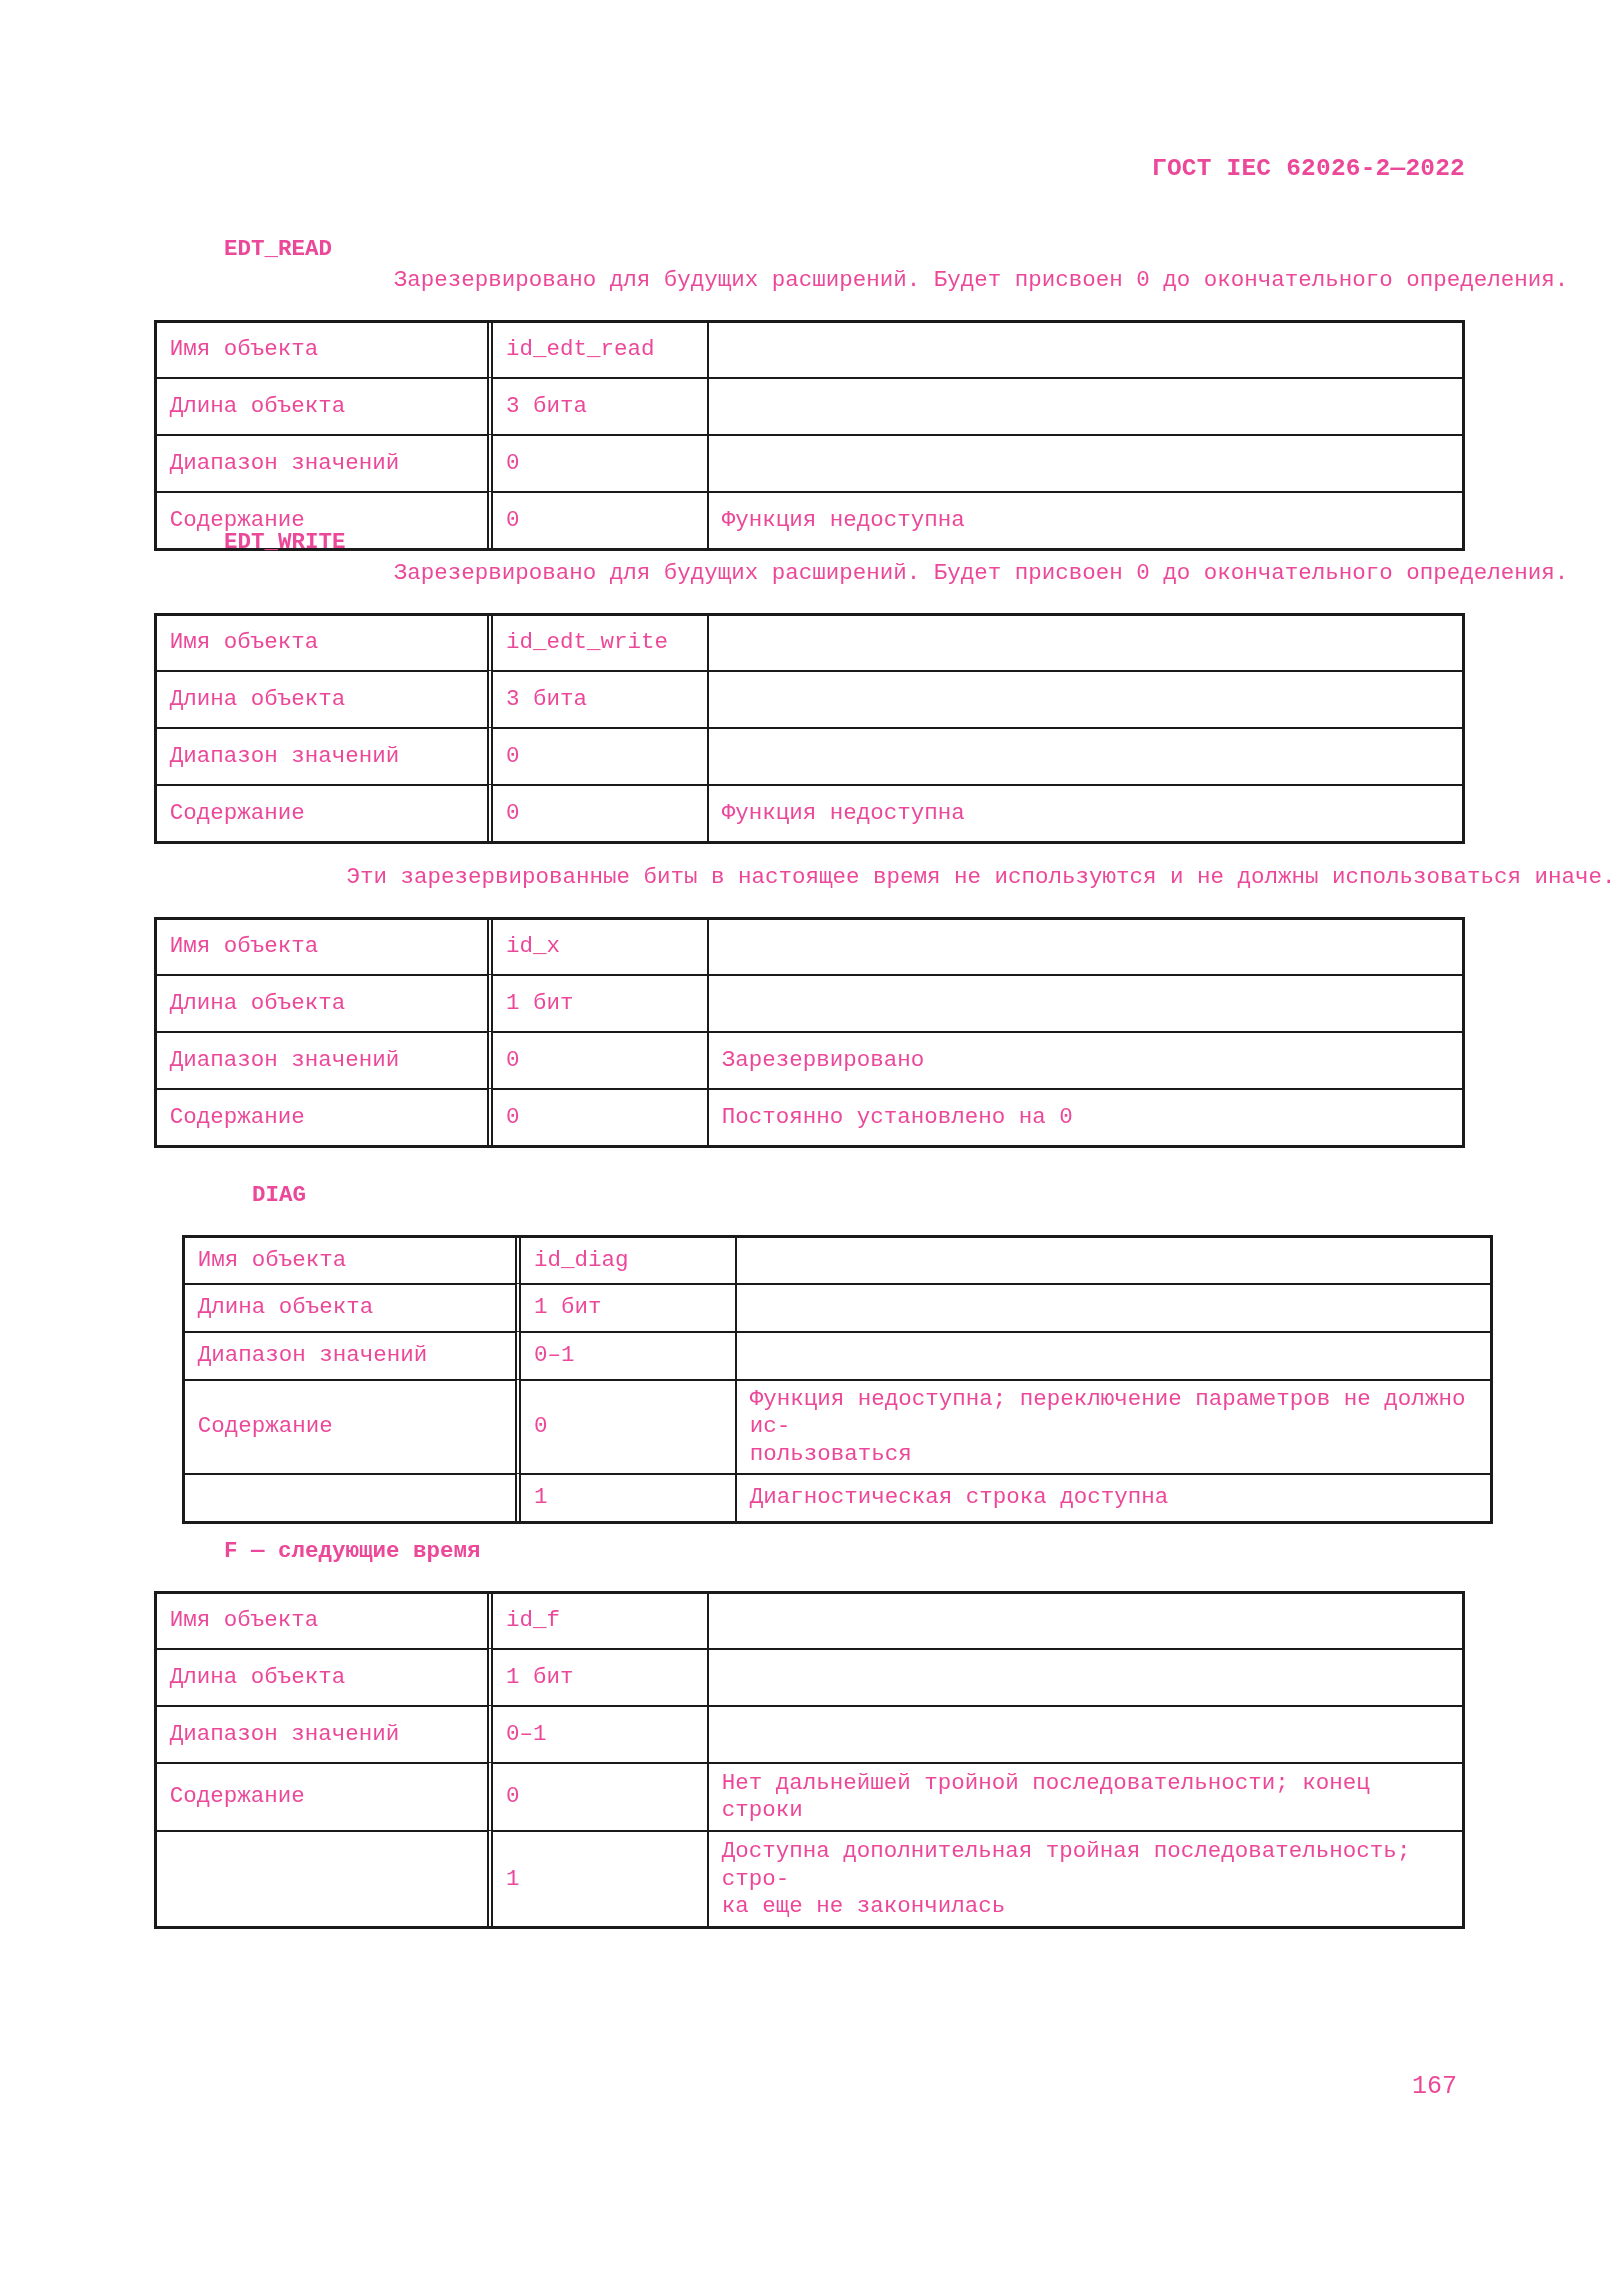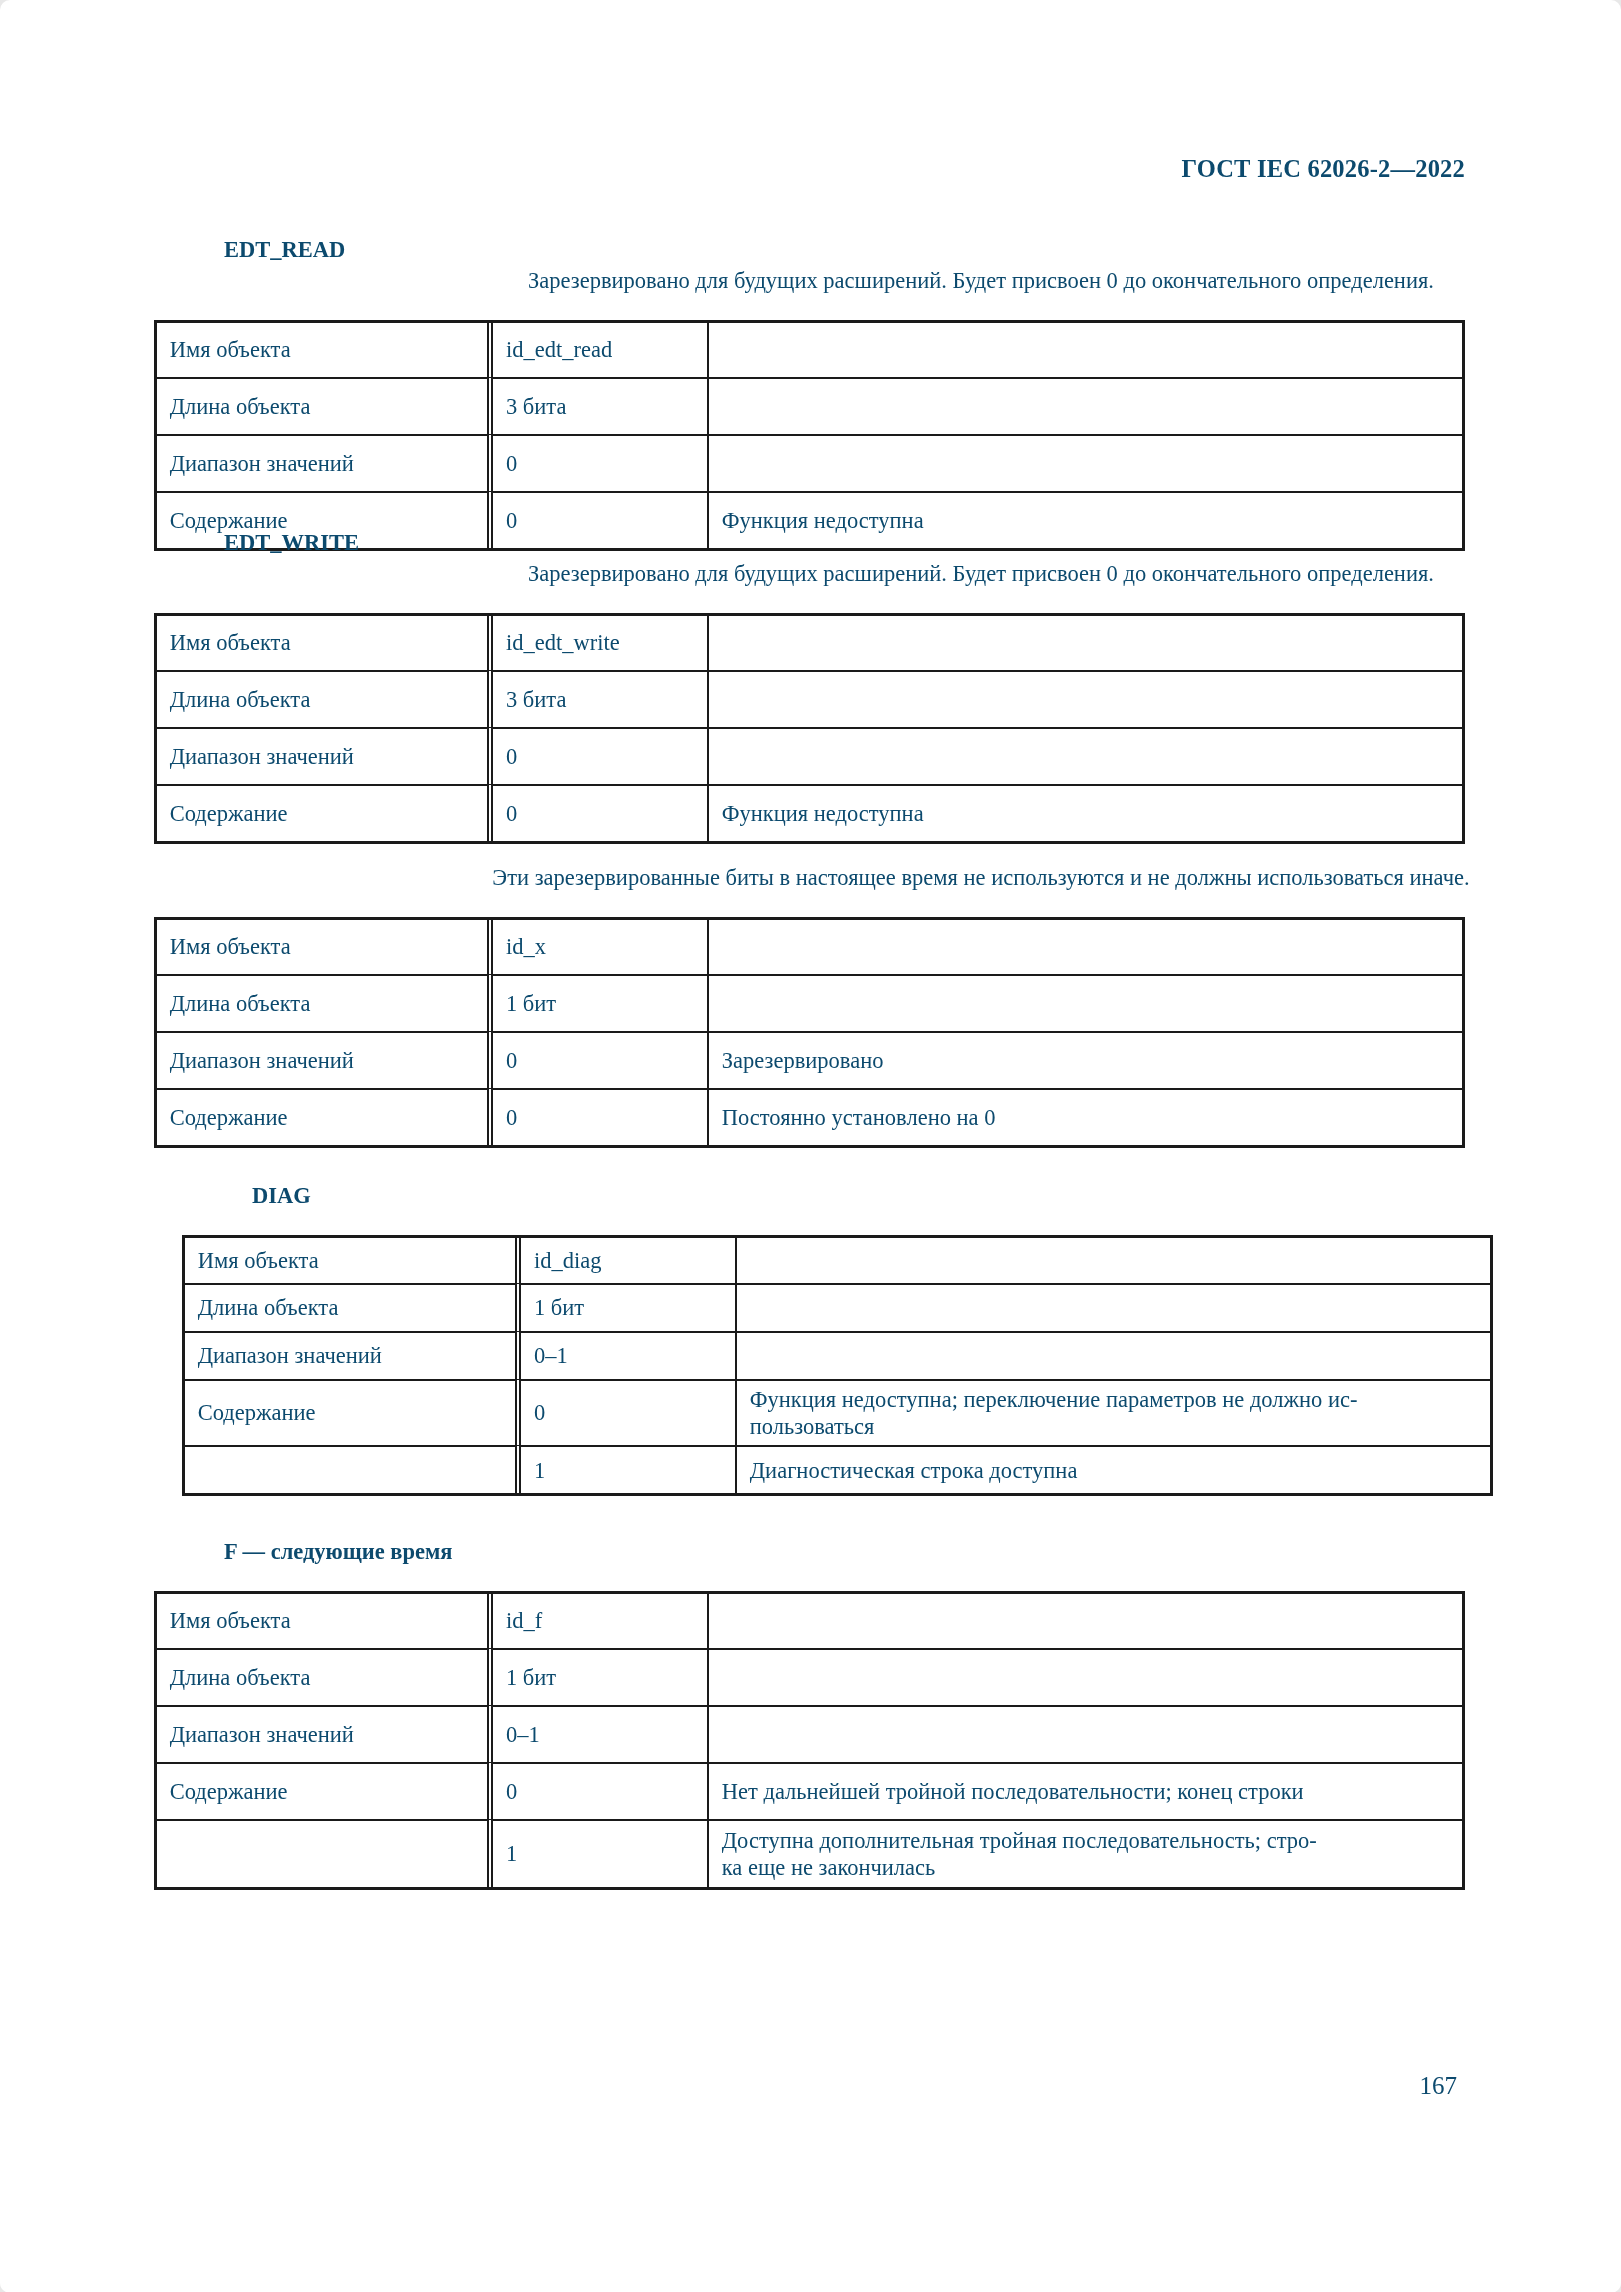--- a/index.html
+++ b/index.html
@@ -6,25 +6,24 @@
     margin: 0;
     padding: 0;
     background: #e8e8e8;
   }
   .page {
     position: relative;
     width: 1621px;
     height: 2293px;
     margin: 0 auto;
     background: #ffffff;
-    font-family: Liberation Serif, serif;
-    color: #0c4a6e;
+    font-family: Liberation Mono, monospace;
+    color: #ec4899;
     font-size: 22.5px;
     overflow: hidden;
-    border-radius: 10px;
   }
   .doc-header {
     position: absolute;
     top: 155px;
     right: 156px;
     font-size: 24.5px;
     font-weight: bold;
     letter-spacing: 0.2px;
     white-space: nowrap;
   }

